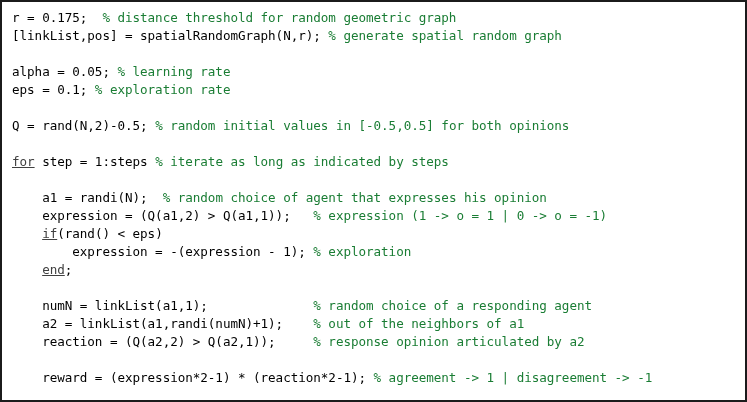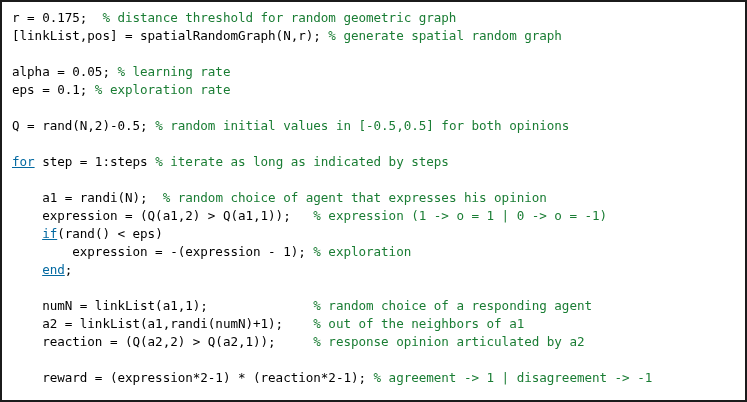--- a/index.html
+++ b/index.html
@@ -32,21 +32,21 @@
   .line {
     height: 18px;
     white-space: pre;
   }
   .line.blank {
     height: 18px;
   }
   .tok-plain  { color: #000000; }
   .tok-comment{ color: #1a7d34; }
   .tok-keyword{
-    color: #0369a1;
+    color: #404040;
     text-decoration: underline;
     text-decoration-thickness: 1px;
     text-underline-offset: 1px;
   }
 </style>
 </head>
 <body>
 
 <div id="code-window">
   <div id="code-listing"><div class="line"><span class="tok-plain">r = 0.175;  </span><span class="tok-comment">% distance threshold for random geometric graph</span></div><div class="line"><span class="tok-plain">[linkList,pos] = spatialRandomGraph(N,r); </span><span class="tok-comment">% generate spatial random graph</span></div><div class="line blank">&nbsp;</div><div class="line"><span class="tok-plain">alpha = 0.05; </span><span class="tok-comment">% learning rate</span></div><div class="line"><span class="tok-plain">eps = 0.1; </span><span class="tok-comment">% exploration rate</span></div><div class="line blank">&nbsp;</div><div class="line"><span class="tok-plain">Q = rand(N,2)-0.5; </span><span class="tok-comment">% random initial values in [-0.5,0.5] for both opinions</span></div><div class="line blank">&nbsp;</div><div class="line"><span class="tok-keyword">for</span><span class="tok-plain"> step = 1:steps </span><span class="tok-comment">% iterate as long as indicated by steps</span></div><div class="line blank">&nbsp;</div><div class="line"><span class="tok-plain">    a1 = randi(N);  </span><span class="tok-comment">% random choice of agent that expresses his opinion</span></div><div class="line"><span class="tok-plain">    expression = (Q(a1,2) &gt; Q(a1,1));   </span><span class="tok-comment">% expression (1 -&gt; o = 1 | 0 -&gt; o = -1)</span></div><div class="line"><span class="tok-plain">    </span><span class="tok-keyword">if</span><span class="tok-plain">(rand() &lt; eps)</span></div><div class="line"><span class="tok-plain">        expression = -(expression - 1); </span><span class="tok-comment">% exploration</span></div><div class="line"><span class="tok-plain">    </span><span class="tok-keyword">end</span><span class="tok-plain">;</span></div><div class="line blank">&nbsp;</div><div class="line"><span class="tok-plain">    numN = linkList(a1,1);              </span><span class="tok-comment">% random choice of a responding agent</span></div><div class="line"><span class="tok-plain">    a2 = linkList(a1,randi(numN)+1);    </span><span class="tok-comment">% out of the neighbors of a1</span></div><div class="line"><span class="tok-plain">    reaction = (Q(a2,2) &gt; Q(a2,1));     </span><span class="tok-comment">% response opinion articulated by a2</span></div><div class="line blank">&nbsp;</div><div class="line"><span class="tok-plain">    reward = (expression*2-1) * (reaction*2-1); </span><span class="tok-comment">% agreement -&gt; 1 | disagreement -&gt; -1</span></div><div class="line blank">&nbsp;</div></div>

